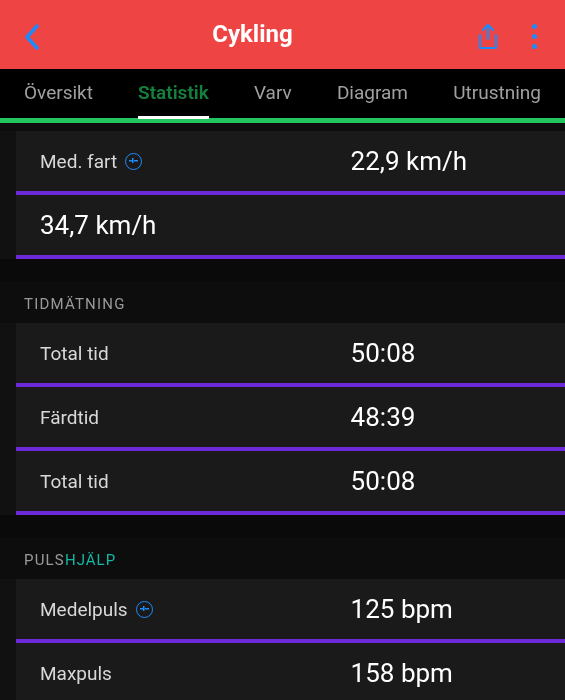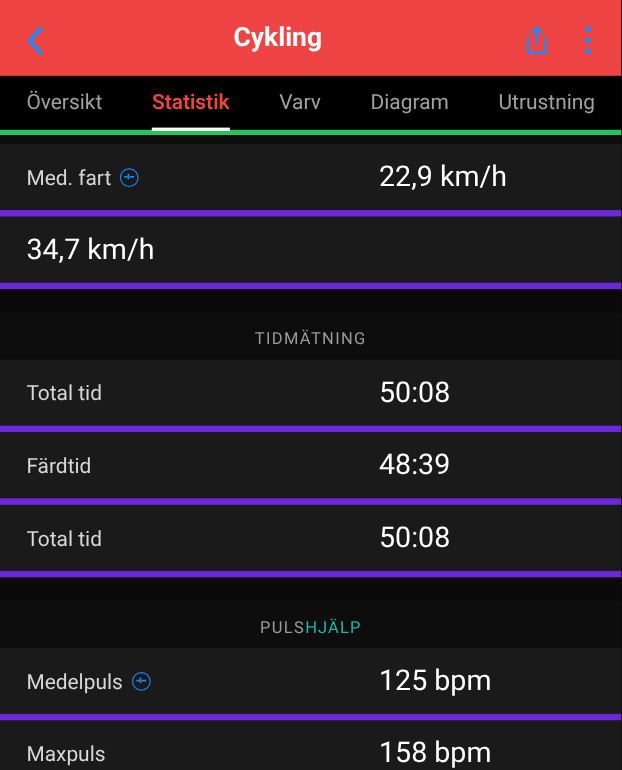--- a/index.html
+++ b/index.html
@@ -49,59 +49,60 @@
     border-bottom: 5px solid #22c55e;
   }
   .tab {
     font-size: 19px;
     color: #a0a0a0;
     padding-bottom: 14px;
     cursor: pointer;
     position: relative;
   }
   .tab.active {
-    color: #ef4444;
+    color: #15803d;
     font-weight: 600;
   }
   .tab.active::after {
     content: "";
     position: absolute;
     left: 0; right: 0; bottom: -1px;
     height: 3px;
     background: #fff;
   }
   .content { background: #111; }
   .section-gap {
     height: 22px;
     background: #0a0a0a;
   }
   .section-header {
     display: flex;
-    justify-content: center;
+    justify-content: flex-start;
     align-items: center;
     padding: 14px 24px 10px 24px;
     background: #0d0d0d;
   }
   .section-title {
     font-size: 15px;
     letter-spacing: 1.2px;
     color: #9a9a9a;
     text-transform: uppercase;
   }
   .section-link {
     font-size: 15px;
     letter-spacing: 1px;
     color: #14b8a6;
   }
   .row {
     display: flex;
     align-items: center;
     padding: 15px 24px;
     background: #1a1a1a;
-    border-bottom: 6px solid #6d28d9;
+    border-bottom: 4px solid #6d28d9;
+    margin-left: 16px;
   }
   .row-label {
     flex: 0 0 62%;
     font-size: 19px;
     color: #d8d8d8;
     display: flex;
     align-items: center;
     gap: 8px;
   }
   .row-value {

